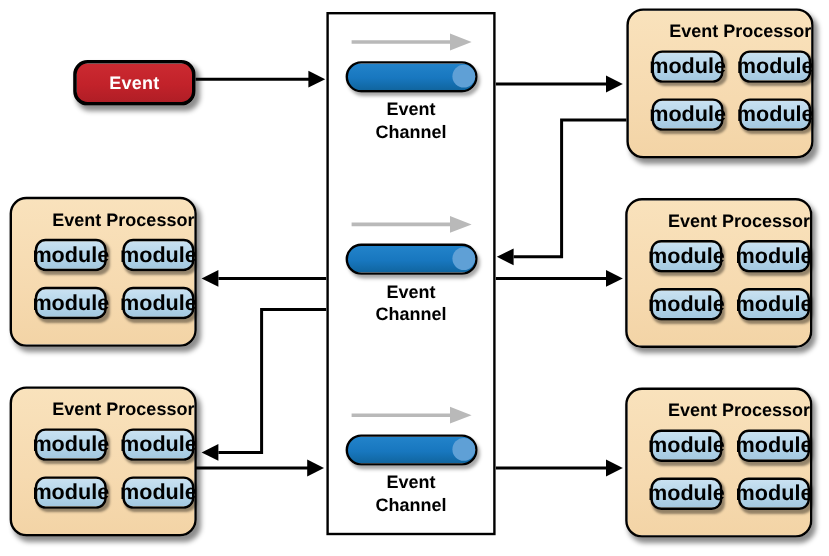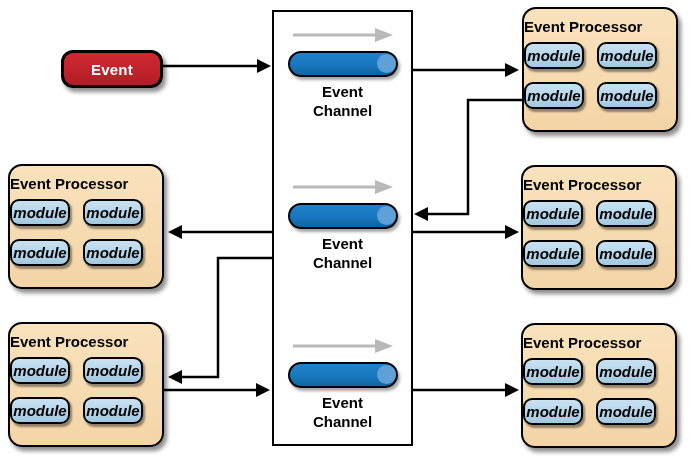--- a/index.html
+++ b/index.html
@@ -52,42 +52,42 @@
   .channel-label{
     margin-top:5px;text-align:center;color:#000;
     font-size:15px;font-weight:bold;line-height:19px;white-space:pre-line;
   }
 
   .processor{
     position:absolute;width:156px;height:125px;
     background:linear-gradient(180deg,#f9e2bc 0%,#f6dab0 60%,#f3d4a6 100%);
     border:2.5px solid #000;border-radius:14px;
     box-shadow:3px 4px 4px rgba(0,0,0,0.45);
-    display:flex;flex-direction:column;align-items:flex-start;
+    display:flex;flex-direction:column;align-items:flex-end;
     z-index:2;
   }
   .processor-top-right{left:522px;top:7px;}
   .processor-middle-left{left:8px;top:164px;}
   .processor-middle-right{left:521px;top:165px;}
   .processor-bottom-left{left:8px;top:322px;}
   .processor-bottom-right{left:521px;top:323px;}
   .processor .title{
     margin-top:9px;font-size:15px;font-weight:bold;color:#000;
   }
   .module-grid{
     margin-top:7px;
     display:grid;grid-template-columns:60px 60px;grid-auto-rows:27px;
     column-gap:13px;row-gap:13px;
   }
   .module{
     background:linear-gradient(180deg,#c9e1f1 0%,#b4d5e9 55%,#a3c8e0 100%);
     border:2px solid #000;border-radius:9px;
     box-shadow:2px 2.5px 2px rgba(0,0,0,0.4);
     display:flex;align-items:center;justify-content:center;
-    font-size:15px;font-weight:600;color:#000;font-style:italic;
+    font-size:18px;font-weight:600;color:#000;
   }
 </style>
 </head>
 <body>
 
 <div class="canvas">
 
   <svg class="connectors" width="691" height="463" viewBox="0 0 691 463">
     <g>
       <path d="M163,66 H258"></path>

